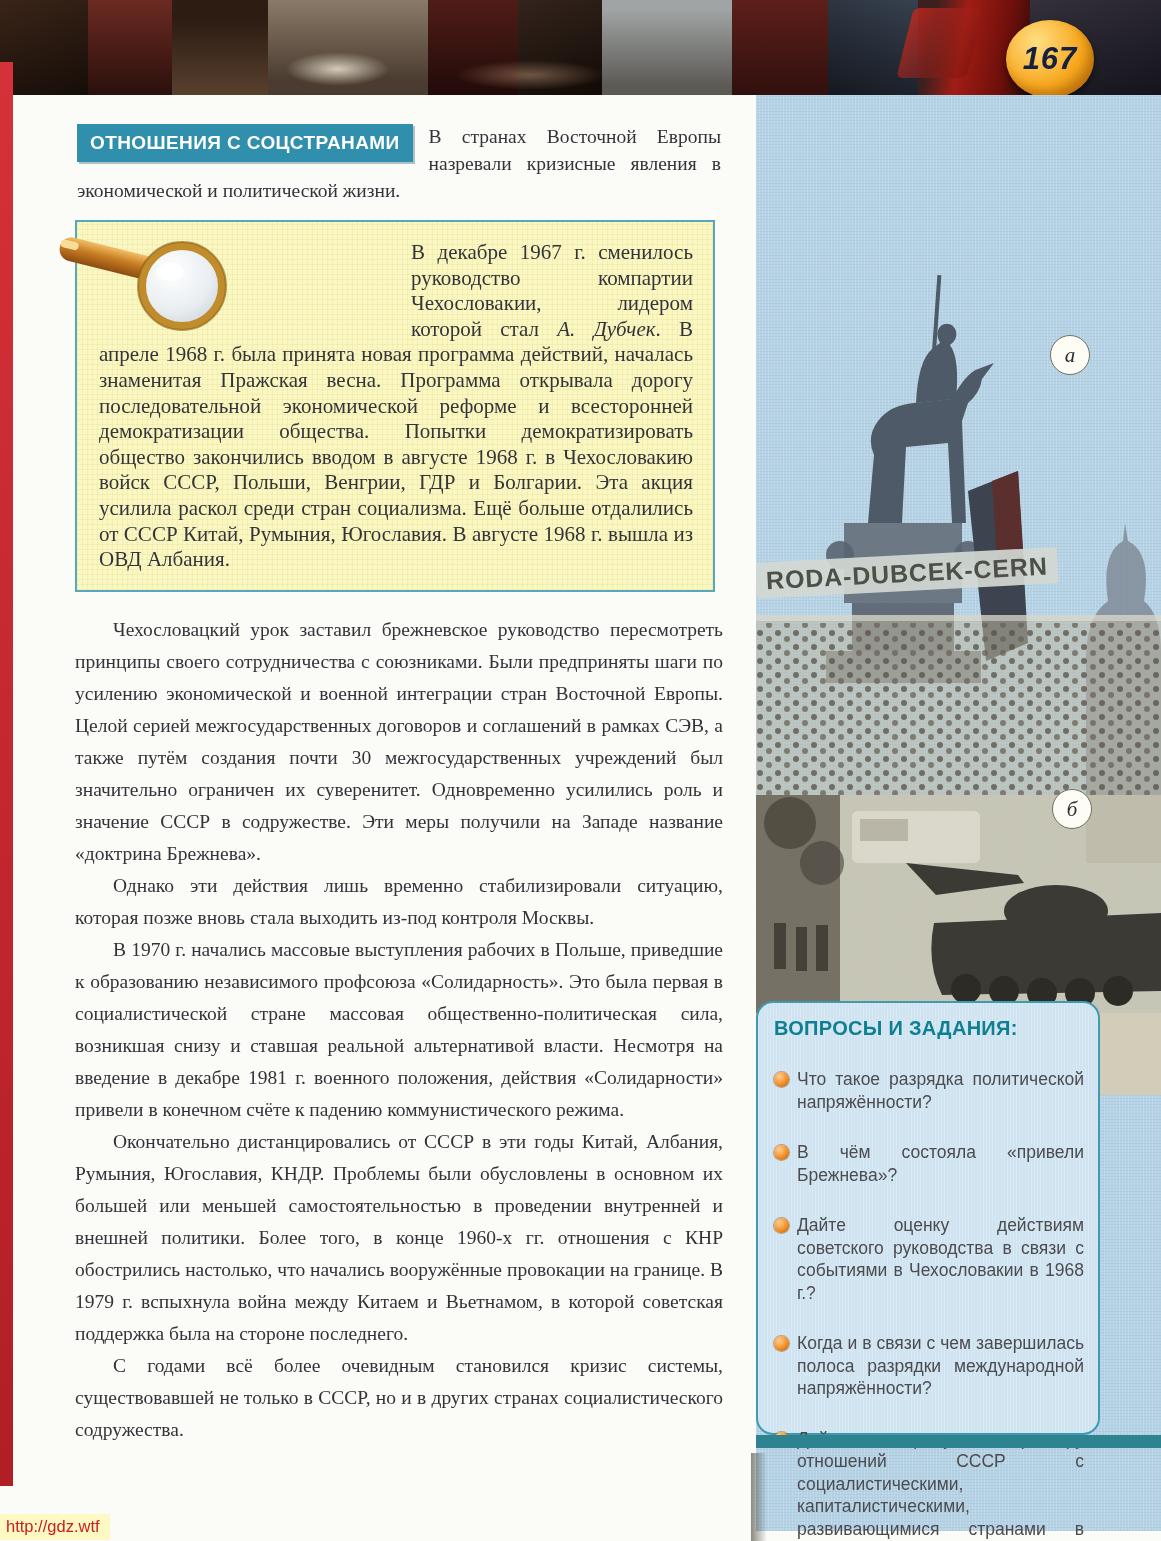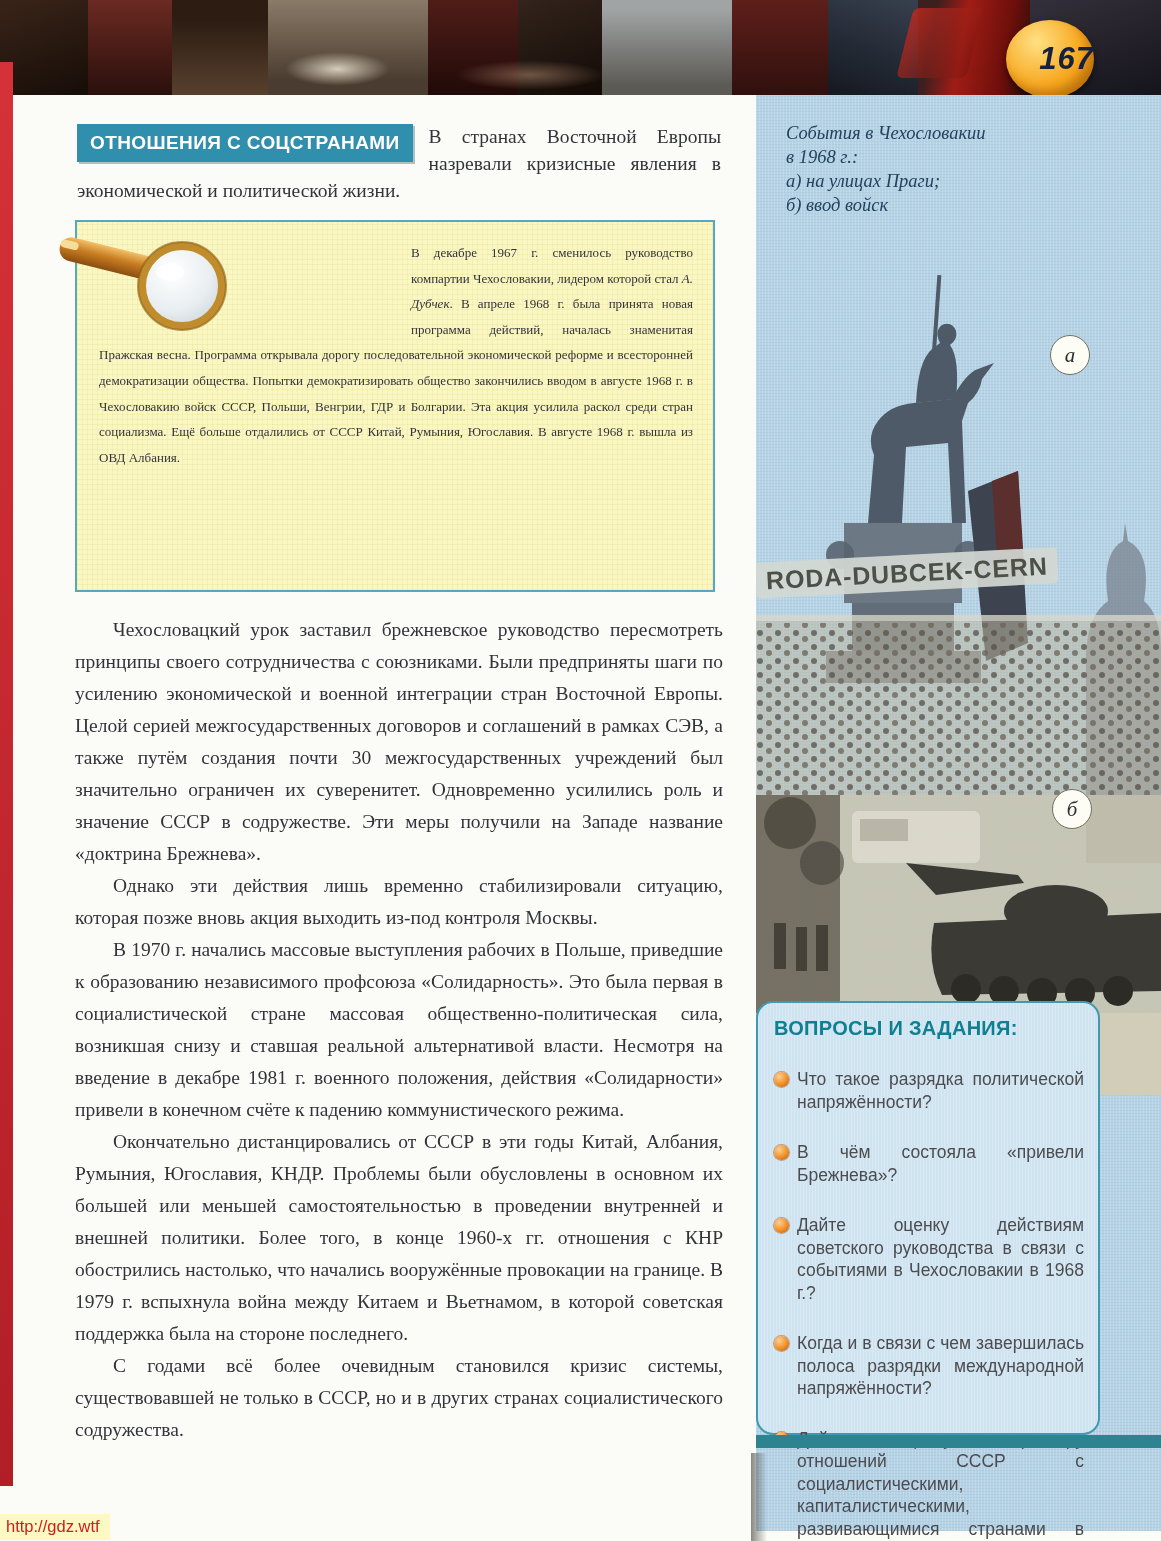--- a/index.html
+++ b/index.html
@@ -24,21 +24,21 @@
   .sg11{width:131px;background:linear-gradient(160deg,#33303b,#15131b);}
   .banner-blob{position:absolute;border-radius:50%;pointer-events:none;}
   .car-blob{left:285px;top:52px;width:105px;height:34px;background:radial-gradient(ellipse at center,#d4ccba 0%,rgba(130,110,86,0) 70%);}
   .crowd-blob{left:455px;top:60px;width:150px;height:30px;background:radial-gradient(ellipse at center,rgba(190,150,120,.5),rgba(0,0,0,0) 70%);}
   .flag-blob{left:905px;top:8px;width:70px;height:70px;background:linear-gradient(115deg,rgba(190,40,30,.85),rgba(60,10,8,.2));transform:skewX(-14deg);border-radius:6px;}
   
   .page-ball{
     position:absolute;left:1006px;top:20px;width:88px;height:78px;border-radius:50%;
     background:radial-gradient(circle at 35% 28%,#ffe084 0%,#f7a81f 55%,#cf7a05 100%);
     box-shadow:0 4px 7px rgba(0,0,0,.5), inset -5px -7px 10px rgba(120,60,0,.35);
-    display:flex;align-items:center;justify-content:flex-end;
+    display:flex;align-items:center;justify-content:center;
     font-family:"Liberation Sans", sans-serif;font-weight:bold;font-style:italic;
     font-size:31px;color:#16213f;letter-spacing:1px;
   }
   
   .red-strip{position:absolute;left:0;top:62px;width:13px;height:1424px;background:linear-gradient(180deg,#d53138,#b21e26);}
   
   .lead-block{position:absolute;left:75px;top:121px;width:648px;}
   .topic-chip{
     float:left;background:#2f8fad;color:#ffffff;
     font-family:"Liberation Sans", sans-serif;font-weight:bold;font-size:19px;
@@ -49,21 +49,21 @@
   .infobox{
     position:absolute;left:75px;top:220px;width:640px;height:372px;box-sizing:border-box;
     background:
       repeating-linear-gradient(0deg, rgba(205,195,95,.14) 0 1px, transparent 1px 5px),
       repeating-linear-gradient(90deg, rgba(205,195,95,.14) 0 1px, transparent 1px 5px),
       #faf7c2;
     border:2px solid #57a8bc;
     padding:18px 20px 0 22px;
   }
   .infobox-spacer{float:left;width:312px;height:77px;}
-  .infobox-text{font-size:13px;line-height:25.6px;text-align:justify;color:#33343a;margin:0;}
+  .infobox-text{font-size:21px;line-height:25.6px;text-align:justify;color:#33343a;margin:0;}
   .person-italic{font-style:italic;}
   .magnifier{position:absolute;left:-22px;top:-18px;width:230px;height:150px;pointer-events:none;}
   .article{position:absolute;left:75px;top:614px;width:648px;}
   .article p{margin:0;font-size:19.5px;line-height:32px;text-align:justify;text-indent:38px;color:#33343a;}
   
   .blue-col{
     position:absolute;left:756px;top:95px;width:405px;height:1436px;
     background:
       repeating-linear-gradient(90deg, rgba(255,255,255,.16) 0 1px, transparent 1px 3px),
       repeating-linear-gradient(0deg, rgba(110,145,170,.12) 0 1px, transparent 1px 3px),
@@ -157,34 +157,28 @@
     <circle cx="127" cy="82" r="40" fill="url(#lg)" stroke="#c08c2c" stroke-width="8"></circle>
     <circle cx="127" cy="82" r="44" fill="none" stroke="#8a5e14" stroke-width="2" opacity=".6"></circle>
     <ellipse cx="115" cy="68" rx="14" ry="9" fill="#ffffff" opacity=".85"></ellipse>
   </svg>
   <div class="infobox-spacer"></div>
   <p class="infobox-text"><span>В декабре 1967 г. сменилось руководство компартии Чехословакии, лидером которой стал </span><span class="person-italic">А. Дубчек</span><span>. В апреле 1968 г. была принята новая программа действий, началась знаменитая Пражская весна. Программа открывала дорогу последовательной экономической реформе и всесторонней демократизации общества. Попытки демократизировать общество закончились вводом в августе 1968 г. в Чехословакию войск СССР, Польши, Венгрии, ГДР и Болгарии. Эта акция усилила раскол среди стран социализма. Ещё больше отдалились от СССР Китай, Румыния, Югославия. В августе 1968 г. вышла из ОВД Албания.</span></p>
 </div>
 
 <div class="article">
   <p>Чехословацкий урок заставил брежневское руководство пересмотреть принципы своего сотрудничества с союзниками. Были предприняты шаги по усилению экономической и военной интеграции стран Восточной Европы. Целой серией межгосударственных договоров и соглашений в рамках СЭВ, а также путём создания почти 30 межгосударственных учреждений был значительно ограничен их суверенитет. Одновременно усилились роль и значение СССР в содружестве. Эти меры получили на Западе название «доктрина Брежнева».</p>
-  <p>Однако эти действия лишь временно стабилизировали ситуацию, которая позже вновь акция выходить из-под контроля Москвы.</p>
+  <p>Однако эти действия лишь временно стабилизировали ситуацию, которая позже вновь стала выходить из-под контроля Москвы.</p>
   <p>В 1970 г. начались массовые выступления рабочих в Польше, приведшие к образованию независимого профсоюза «Солидарность». Это была первая в социалистической стране массовая общественно-политическая сила, возникшая снизу и ставшая реальной альтернативой власти. Несмотря на введение в декабре 1981 г. военного положения, действия «Солидарности» привели в конечном счёте к падению коммунистического режима.</p>
   <p>Окончательно дистанцировались от СССР в эти годы Китай, Албания, Румыния, Югославия, КНДР. Проблемы были обусловлены в основном их большей или меньшей самостоятельностью в проведении внутренней и внешней политики. Более того, в конце 1960-х гг. отношения с КНР обострились настолько, что начались вооружённые провокации на границе. В 1979 г. вспыхнула война между Китаем и Вьетнамом, в которой советская поддержка была на стороне последнего.</p>
   <p>С годами всё более очевидным становился кризис системы, существовавшей не только в СССР, но и в других странах социалистического содружества.</p>
 </div>
 
 <div class="blue-col">
 
-  <div class="photo-caption">
-    <span>События в Чехословакии</span>
-    <span>в 1968 г.:</span>
-    <span>а) на улицах Праги;</span>
-    <span>б) ввод войск</span>
-  </div>
 
   <svg class="photo-area" viewBox="0 0 405 872" aria-hidden="true">
     <defs>
       <pattern id="crowdp" width="18" height="14" patternUnits="userSpaceOnUse">
         <circle cx="4" cy="4" r="3" fill="#55504a"></circle>
         <circle cx="13" cy="10" r="3" fill="#6a6257"></circle>
       </pattern>
     </defs>
 
     <g>

